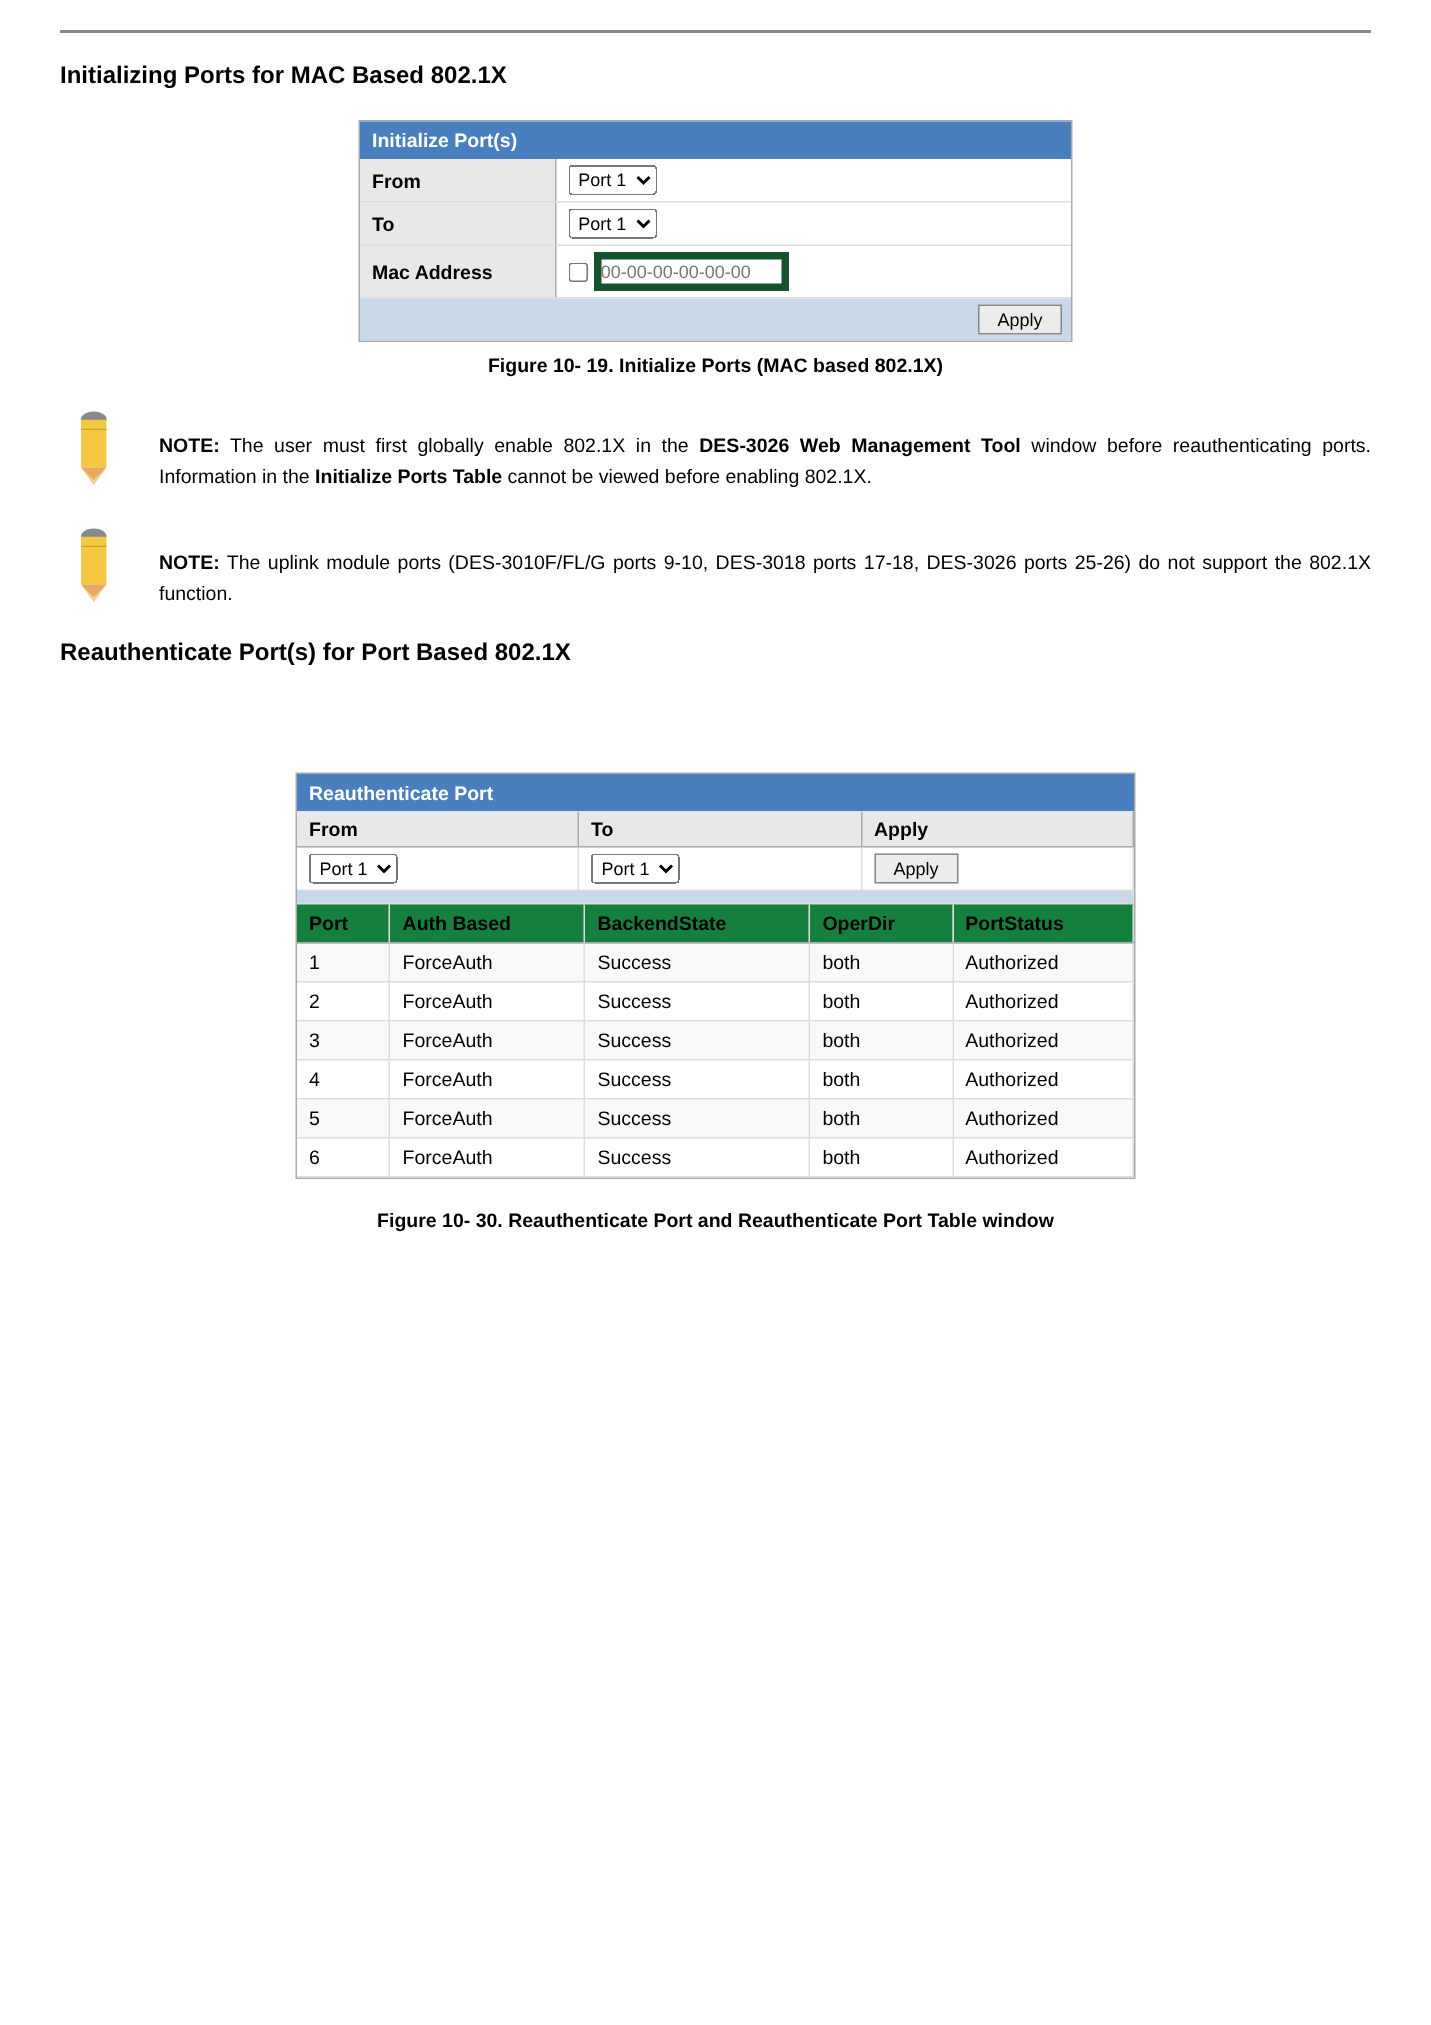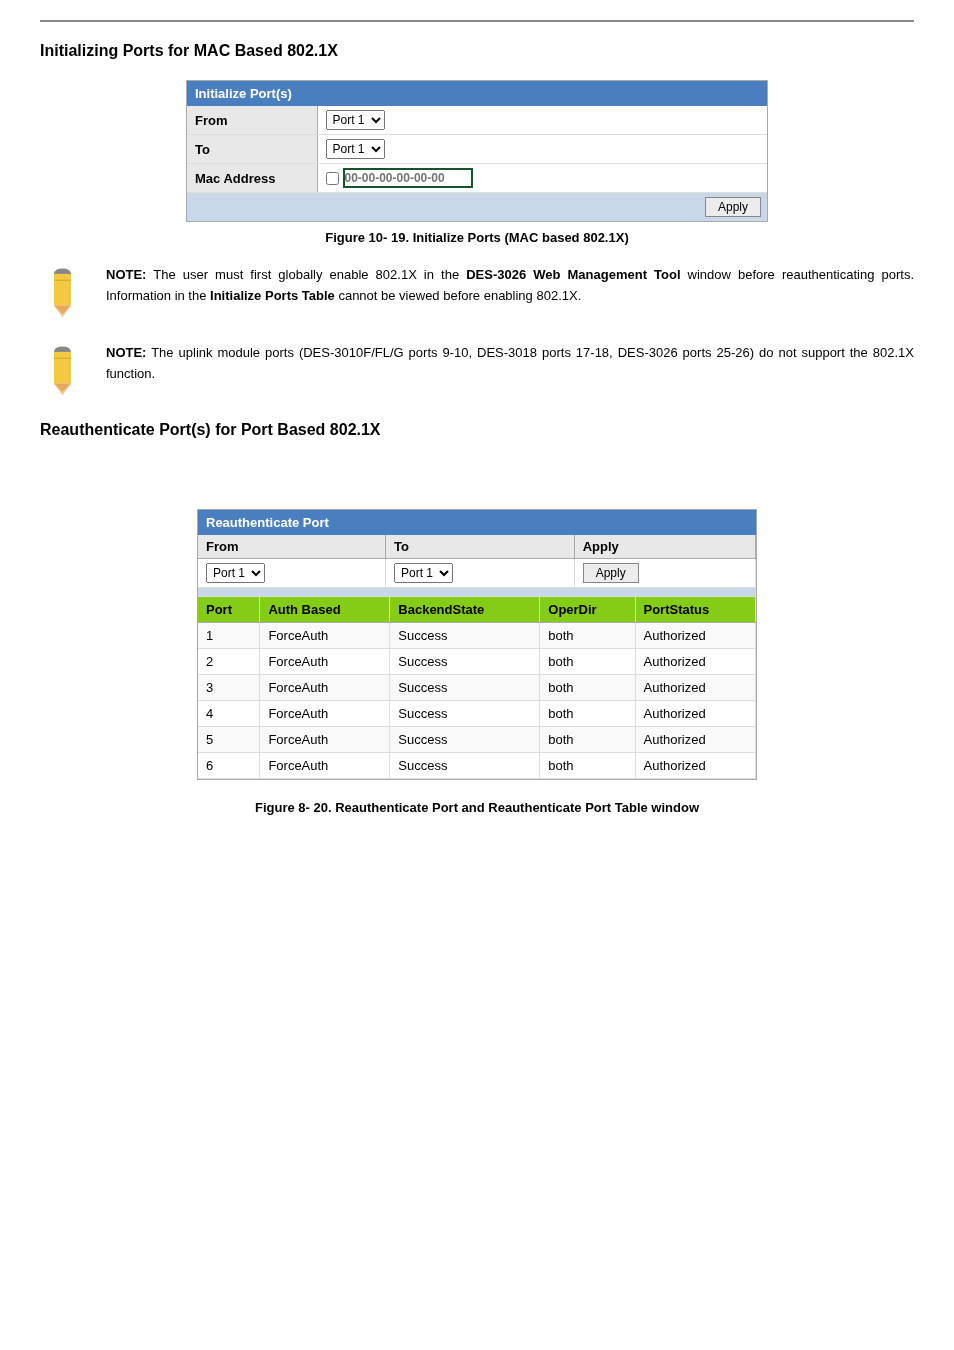--- a/index.html
+++ b/index.html
@@ -20,21 +20,21 @@
 
     h2 {
       font-size: 16px;
       font-weight: bold;
       margin-bottom: 20px;
     }
 
     
     .init-table-wrapper {
       margin: 4px auto;
-      width: 582px;
+      width: 476px;
       border: 1px solid #aaa;
     }
 
     .table-header-blue {
       background: #4a7fbf;
       color: #fff;
       font-weight: bold;
       padding: 5px 8px;
       font-size: 13px;
     }
@@ -75,21 +75,21 @@
     .figure-caption {
       text-align: center;
       font-weight: bold;
       font-size: 13px;
       margin: 8px 0 20px 0;
     }
 
     
     .note-section {
       display: flex;
-      align-items: flex-start;
+      align-items: flex-end;
       margin: 20px 0;
       gap: 16px;
     }
 
     .note-icon {
       width: 50px;
       flex-shrink: 0;
     }
 
     .note-text {
@@ -143,21 +143,21 @@
       border-collapse: collapse;
     }
 
     .port-table thead tr th {
       font-weight: bold;
       padding: 5px 8px;
       border-bottom: 1px solid #aaa;
       border-right: 1px solid #ddd;
       font-size: 13px;
       text-align: left;
-      background: #84cc16;
+      background: #15803d;
     }
 
     .port-table tbody tr td {
       padding: 5px 8px;
       border-bottom: 1px solid #ddd;
       border-right: 1px solid #ddd;
       font-size: 13px;
     }
 
     .port-table tbody tr:nth-child(odd) {
@@ -171,22 +171,21 @@
 
     select {
       font-size: 12px;
       padding: 1px 2px;
     }
 
     input[type="text"] {
       font-size: 12px;
       padding: 1px 0;
       width: 130px;
-      border: 2px solid #14532d;
-      font-weight: bold;
+      border: 5px solid #14532d;
     }
 
     input[type="checkbox"] {
       margin-right: 4px;
     }
 
     .mac-cell {
       display: flex;
       align-items: center;
     }
@@ -387,16 +386,16 @@
           <td>6</td>
           <td>ForceAuth</td>
           <td>Success</td>
           <td>both</td>
           <td>Authorized</td>
         </tr>
       </tbody>
   </table>
 </div>
 
-<p class="figure-caption">Figure 8- 20. Reauthenticate Port and Reauthenticate Port Table window</p>
+<p class="figure-caption">Figure 10- 30. Reauthenticate Port and Reauthenticate Port Table window</p>
 
 
 
 
 </body></html>

